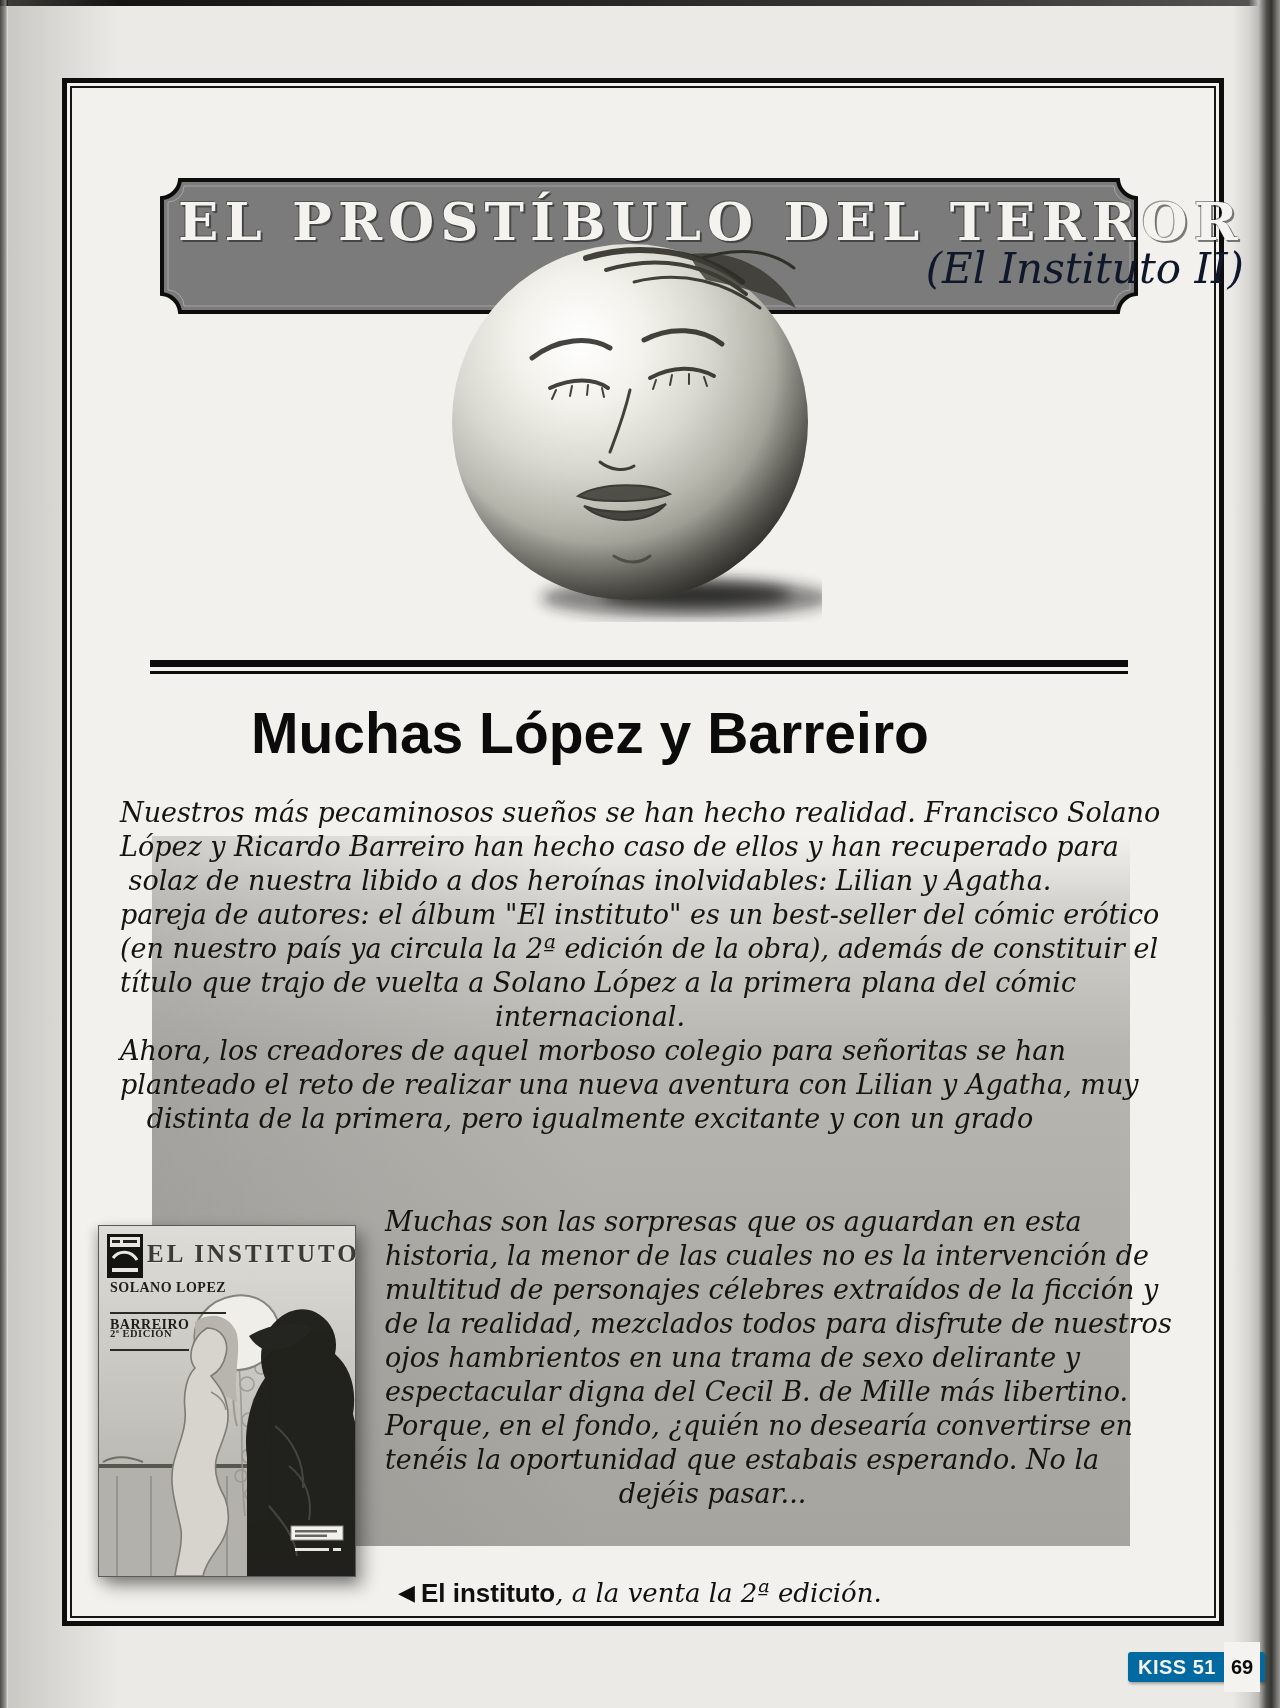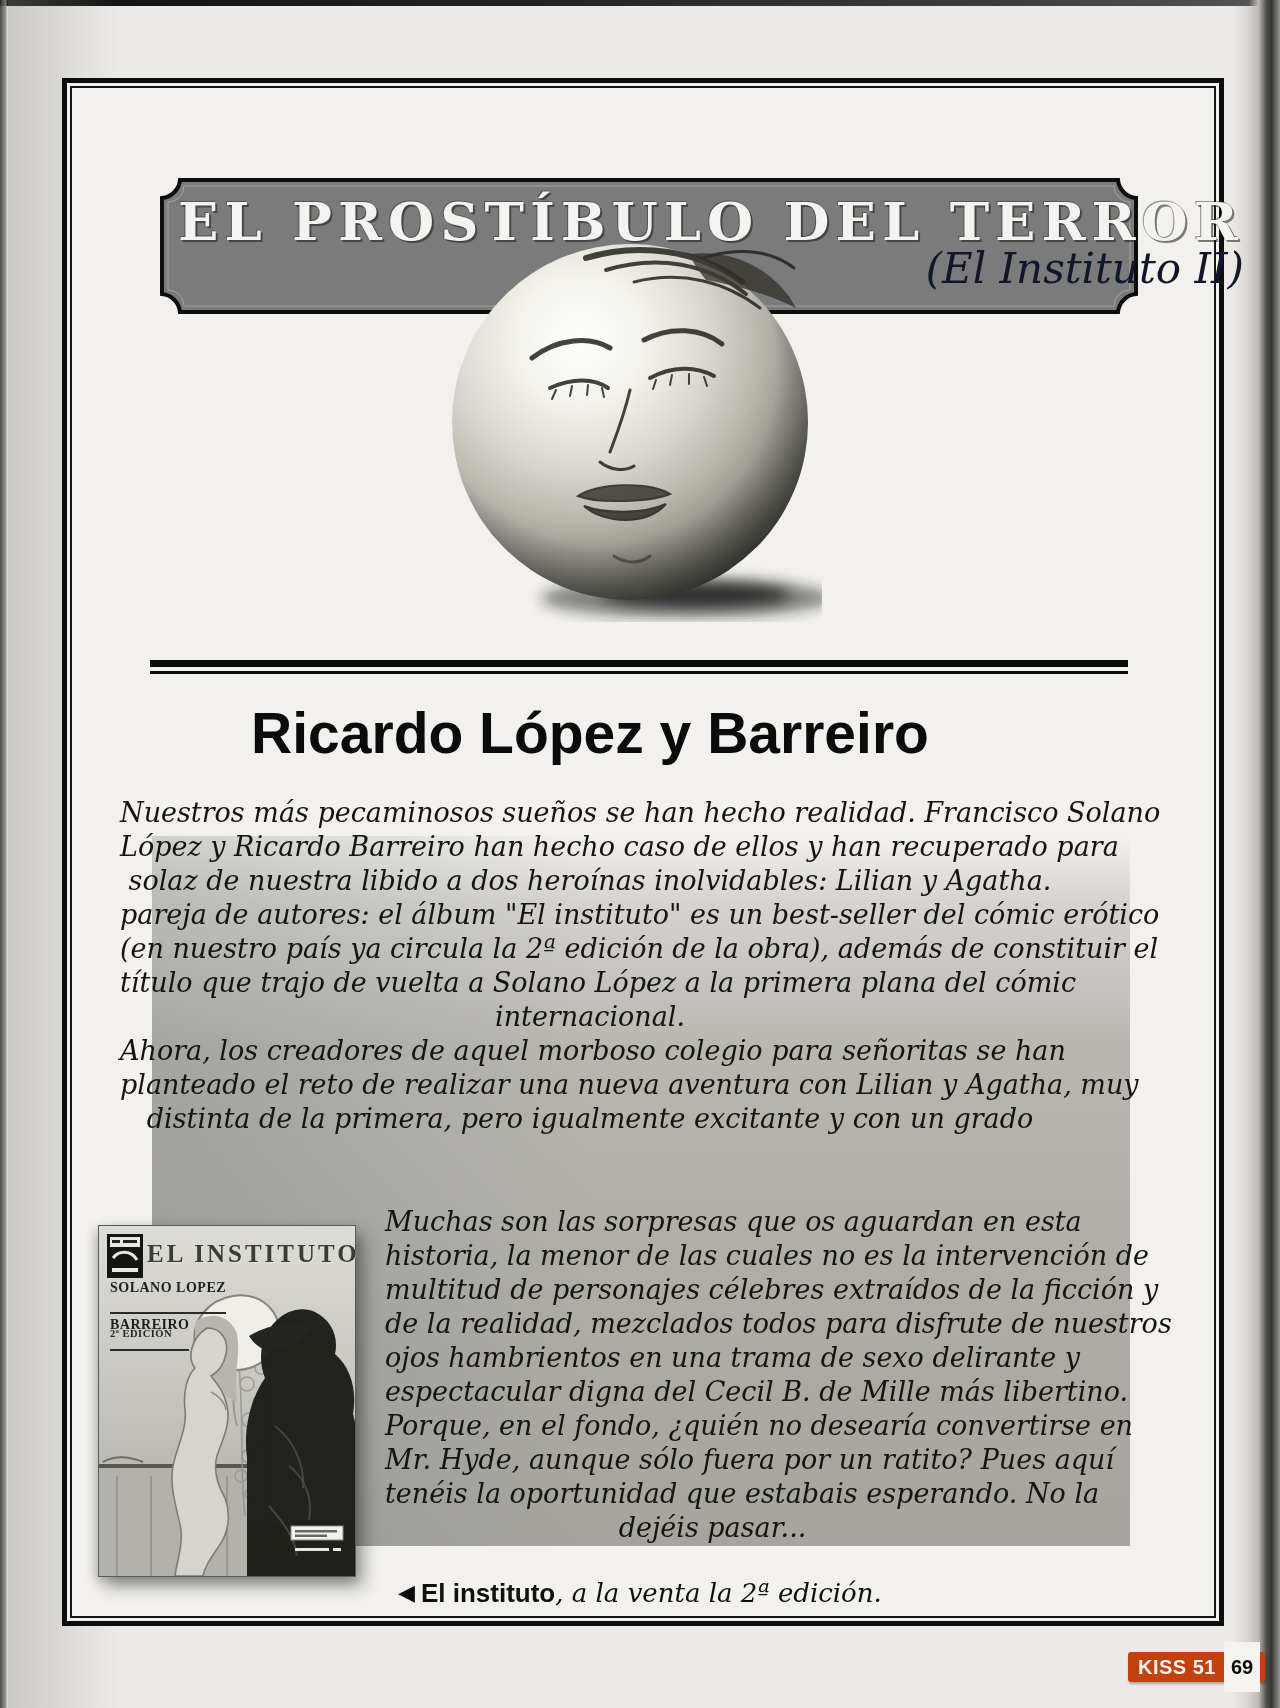--- a/index.html
+++ b/index.html
@@ -89,21 +89,21 @@
     letter-spacing:.5px;color:#23231f;}
 
   
   .caption{position:absolute;left:398px;top:1578px;font-size:26px;color:#101010;white-space:nowrap;}
   .caption .arrow{font-size:22px;vertical-align:2px;margin-right:6px;color:#0c0c0c;}
   .caption .cap-bold{font-family:"Liberation Sans", sans-serif;font-weight:bold;}
   .caption .cap-rest{font-family:"DejaVu Serif", serif;font-style:italic;}
 
   
   .footer-badge{position:absolute;left:1128px;top:1652px;height:30px;
-    background:#c2410c;display:flex;align-items:center;padding:0 5px 0 10px;
+    background:#0369a1;display:flex;align-items:center;padding:0 5px 0 10px;
     border-radius:3px;box-shadow:1px 2px 3px rgba(0,0,0,.3);}
   .footer-mag{font-family:"Liberation Sans", sans-serif;font-weight:bold;
     font-size:20px;color:#f4f3ef;letter-spacing:.5px;margin-right:8px;}
   .footer-page{background:#f4f3ef;color:#0b0b0b;font-family:"Liberation Sans", sans-serif;
     font-weight:bold;font-size:20px;padding:14px 7px;height:22px;line-height:22px;}
 </style>
 </head>
 <body>
 
 <div class="scan">
@@ -175,21 +175,21 @@
       <path d="M140,258 C162,244 212,244 232,256 C212,264 160,266 140,258 Z" fill="#3a3933" stroke-width="2"></path>
       <path d="M146,268 C166,286 208,288 228,266 C206,276 168,276 146,268 Z" fill="#32312b" stroke-width="2"></path>
 
       <path d="M176,318 C188,326 202,326 212,318" stroke-width="3" opacity=".6"></path>
     </g>
   </svg>
 
   <div class="rule-a"></div>
   <div class="rule-b"></div>
 
-  <div class="heading">Ricardo López y Barreiro</div>
+  <div class="heading">Muchas López y Barreiro</div>
 
   <div class="graypanel"></div>
 
   <div class="intro bodytext">
       <div>Nuestros más pecaminosos sueños se han hecho realidad. Francisco Solano</div>
       <div>López y Ricardo Barreiro han hecho caso de ellos y han recuperado para</div>
       <div>solaz de nuestra libido a dos heroínas inolvidables: Lilian y Agatha.</div>
       <div>pareja de autores: el álbum "El instituto" es un best-seller del cómic erótico</div>
       <div>(en nuestro país ya circula la 2ª edición de la obra), además de constituir el</div>
       <div>título que trajo de vuelta a Solano López a la primera plana del cómic</div>
@@ -199,21 +199,20 @@
       <div>distinta de la primera, pero igualmente excitante y con un grado</div>
     </div>
   <div class="wrapped bodytext">
       <div>Muchas son las sorpresas que os aguardan en esta</div>
       <div>historia, la menor de las cuales no es la intervención de</div>
       <div>multitud de personajes célebres extraídos de la ficción y</div>
       <div>de la realidad, mezclados todos para disfrute de nuestros</div>
       <div>ojos hambrientos en una trama de sexo delirante y</div>
       <div>espectacular digna del Cecil B. de Mille más libertino.</div>
       <div>Porque, en el fondo, ¿quién no desearía convertirse en</div>
-      <div>Mr. Hyde, aunque sólo fuera por un ratito? Pues aquí</div>
       <div>tenéis la oportunidad que estabais esperando. No la</div>
       <div>dejéis pasar...</div>
     </div>
 
   <div class="cover">
     <svg width="256" height="350" viewBox="0 0 256 350">
       <defs>
         <linearGradient id="cvg" x1="0" y1="0" x2="0" y2="1">
           <stop offset="0%" stop-color="#dddcd7"></stop>
           <stop offset="55%" stop-color="#c2c1bb"></stop>

